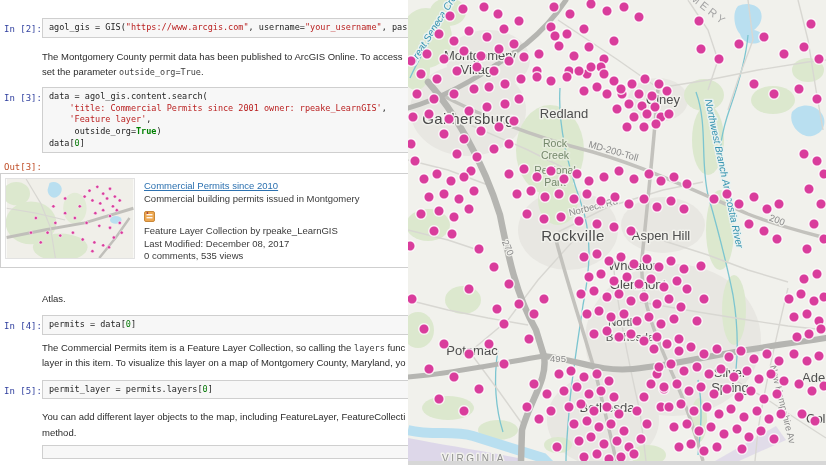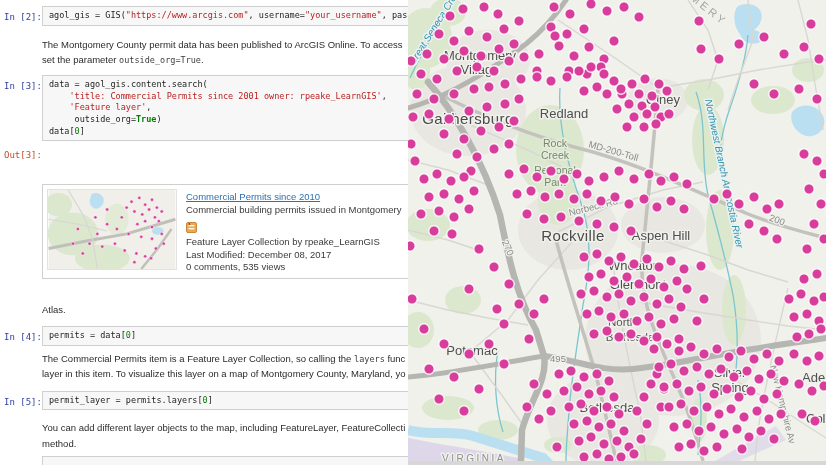--- a/index.html
+++ b/index.html
@@ -3,23 +3,23 @@
 <meta charset="utf-8">
 <style>
   html,body{margin:0;padding:0;background:#fff;}
   body{width:826px;height:465px;overflow:hidden;position:relative;
        font-family:"Liberation Sans",sans-serif;}
 
   
   #nb{position:absolute;left:0;top:0;width:408px;height:465px;overflow:hidden;
       background:#fff;padding-top:6px;box-sizing:border-box;}
   .cell{display:flex;margin-top:8px;}
-  #cell-in2{margin-top:0;}
+  #cell-in2{margin-top:12px;}
   #cell-md1{margin-top:11px;}
-  #cell-out3{margin-top:3px;}
+  #cell-out3{margin-top:3px;flex-direction:column;}
   #cell-md2{margin-top:23px;}
   #cell-in4{margin-top:9px;}
   #cell-md3{margin-top:5px;}
   #cell-in5{margin-top:9px;}
   #cell-md4{margin-top:10px;align-items:flex-end;}
   #cell-in6{margin-top:5px;}
   .prompt{width:42px;flex:none;font:9px/12px "DejaVu Sans Mono",monospace;
           padding:5px 0 0 4px;box-sizing:border-box;white-space:nowrap;}
   .in-prompt{color:#2f3f9e;}
   .out-prompt{color:#c0502a;}
@@ -29,21 +29,21 @@
   .codebox.empty{height:14px;background:#f7f7f7;}
   .cline{white-space:pre;}
   .str{color:#ba2121;}
   .kw{color:#008000;font-weight:bold;}
   .num{color:#0a7a0a;}
   .mdtext{font:9.5px/15.3px "Liberation Sans",sans-serif;color:#2b2b2b;}
   .mline{white-space:nowrap;}
   .mono{font:8.5px "DejaVu Sans Mono",monospace;color:#3d3d3d;}
   
   .outbox{border:1px solid #cfcfcf;background:#fff;padding:4px;display:flex;gap:9px;
-          width:470px;box-sizing:border-box;margin-top:40px;}
+          width:470px;box-sizing:border-box;}
   .thumb{width:130px;height:81px;flex:none;border:1px solid #e2e2e2;box-sizing:border-box;}
   .outtext{font:9.5px/12.8px "Liberation Sans",sans-serif;color:#3a3a3a;padding-top:2px;white-space:nowrap;}
   .outlink{color:#2c71b0;text-decoration:underline;cursor:pointer;}
   .iconrow{height:14px;margin-top:5px;}
 
   
   #mappane{position:absolute;left:408px;top:0;width:418px;height:465px;overflow:hidden;}
   #mapsvg{display:block;}
   #mapstrip{position:absolute;left:0;top:461px;width:418px;height:4px;background:#d7d7d7;}
   text{font-family:"Liberation Sans",sans-serif;paint-order:stroke;stroke:#f1f1ec;

